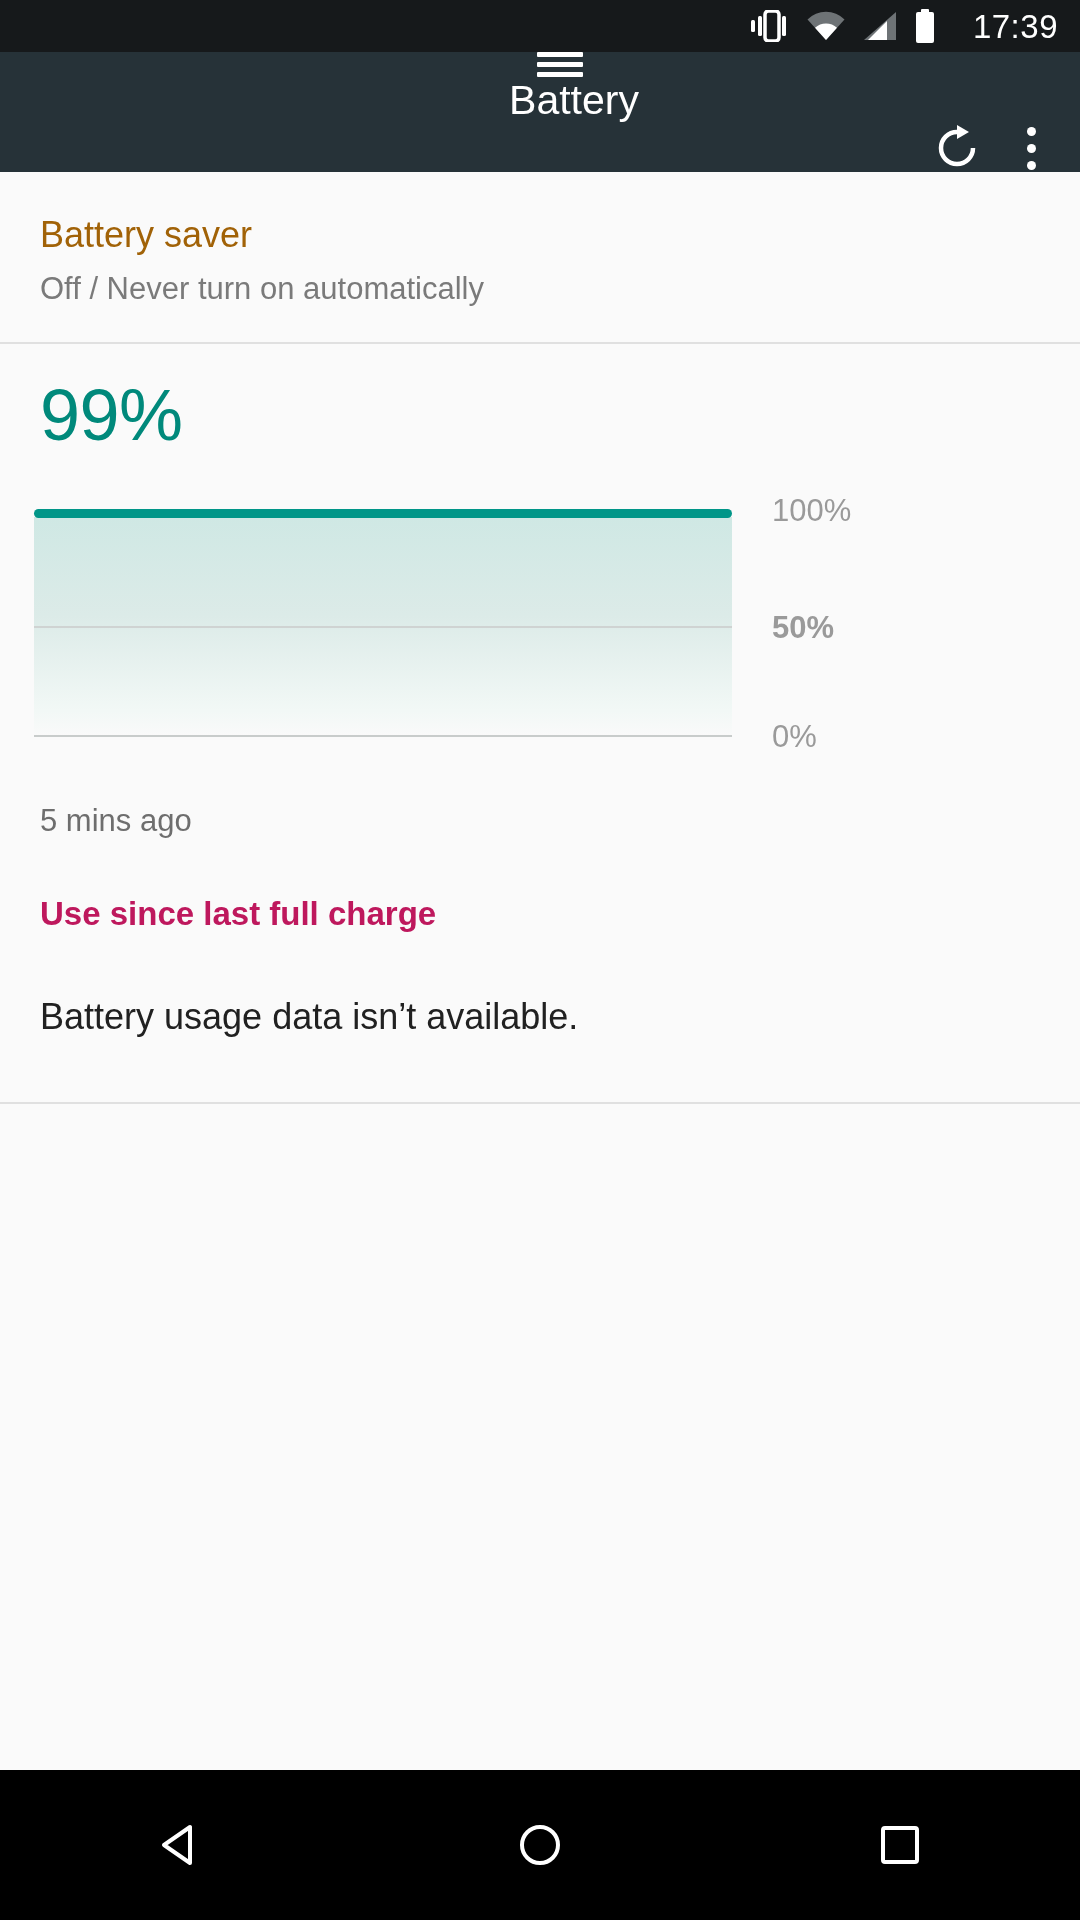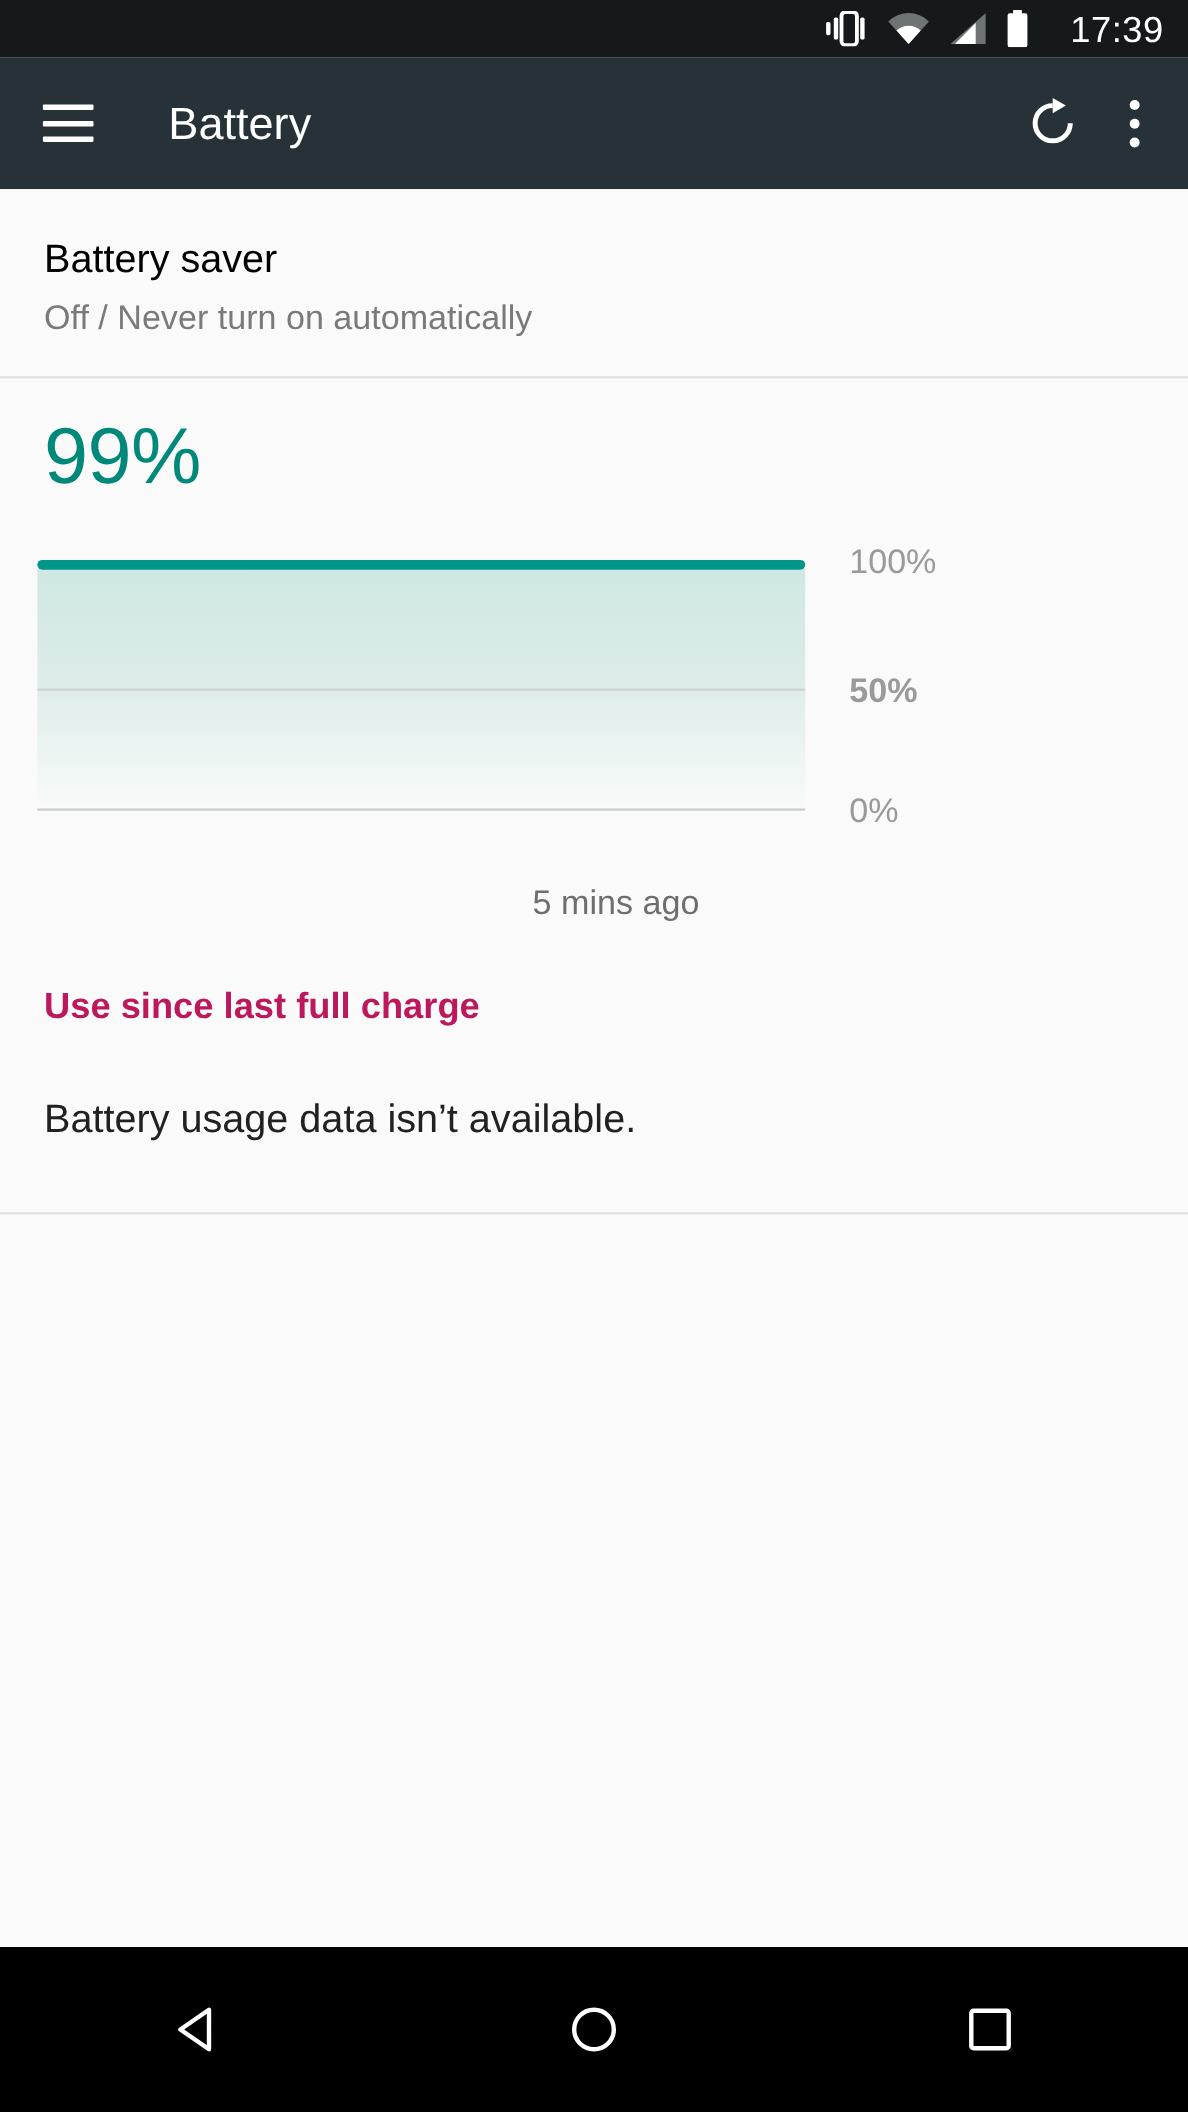--- a/index.html
+++ b/index.html
@@ -22,21 +22,21 @@
   .sb-icon { display:block; }
   .status-time {
     color:#ffffff; font-size:33px; font-weight:400;
     margin-left:20px; letter-spacing:0.5px; line-height:1;
   }
 
   
   .toolbar {
     position:absolute; top:52px; left:0; width:1080px; height:120px;
     background:#263238;
-    display:flex; align-items:center;
+    display:flex; align-items:center;flex-direction:column;
   }
   .hamburger {
     width:46px; height:34px; margin-left:39px;
     display:flex; flex-direction:column; justify-content:space-between;
     cursor:pointer;
   }
   .hamburger span { display:block; height:5px; width:100%; background:#ffffff; border-radius:1px; }
   .toolbar-title {
     color:#ffffff; font-size:41px; font-weight:400;
     margin-left:68px; white-space:nowrap;
@@ -45,21 +45,21 @@
     margin-left:auto; display:flex; align-items:center; gap:46px; padding-right:44px;
   }
   .tb-btn { display:flex; align-items:center; justify-content:center; cursor:pointer; }
   .overflow-dots { display:flex; flex-direction:column; gap:8px; align-items:center; }
   .overflow-dots i { display:block; width:9px; height:9px; border-radius:50%; background:#ffffff; }
 
   
   .content { position:absolute; top:172px; left:0; width:1080px; bottom:150px; background:#fafafa; }
 
   .pref-row { padding:42px 40px 34px 40px; cursor:pointer; }
-  .pref-title { font-size:36px; color:#000000; line-height:1.15; }
+  .pref-title { font-size:36px; color:#a16207; line-height:1.15; }
   .pref-summary { font-size:31px; color:#7a7a7a; margin-top:15px; line-height:1.2; }
 
   .divider { height:2px; background:#e0e0e0; width:100%; }
 
   .battery-pct {
     font-size:72px; color:#00897b; padding:34px 0 0 40px; line-height:1.05;
     letter-spacing:-0.5px;
   }
 
   
@@ -78,21 +78,21 @@
   .grid-50 { position:absolute; left:0; top:117px; width:100%; height:2px; background:#cfd3d2; }
   .grid-0  { position:absolute; left:0; top:226px; width:100%; height:2px; background:#c8cccb; }
 
   .axis-label {
     position:absolute; font-size:31px; color:#9a9a9a; text-align:right; left:772px;
   }
   .axis-100 { top:-16px; }
   .axis-50  { top:101px;font-weight:bold; }
   .axis-0   { top:210px; }
 
-  .chart-caption { font-size:31px; color:#6e6e6e; padding:14px 0 0 40px;text-align:center; }
+  .chart-caption { font-size:31px; color:#6e6e6e; padding:14px 0 0 40px; }
 
   .link-row { padding:56px 0 0 40px; }
   .link-text { font-size:33px; color:#be185d; font-weight:bold; cursor:pointer; display:inline-block; }
 
   .usage-msg { font-size:36px; color:#212121; padding:62px 40px 64px 40px; line-height:1.2; }
 
   
   .nav-bar {
     position:absolute; bottom:0; left:0; width:1080px; height:150px;
     background:#000000; display:flex; align-items:center; justify-content:space-around;

